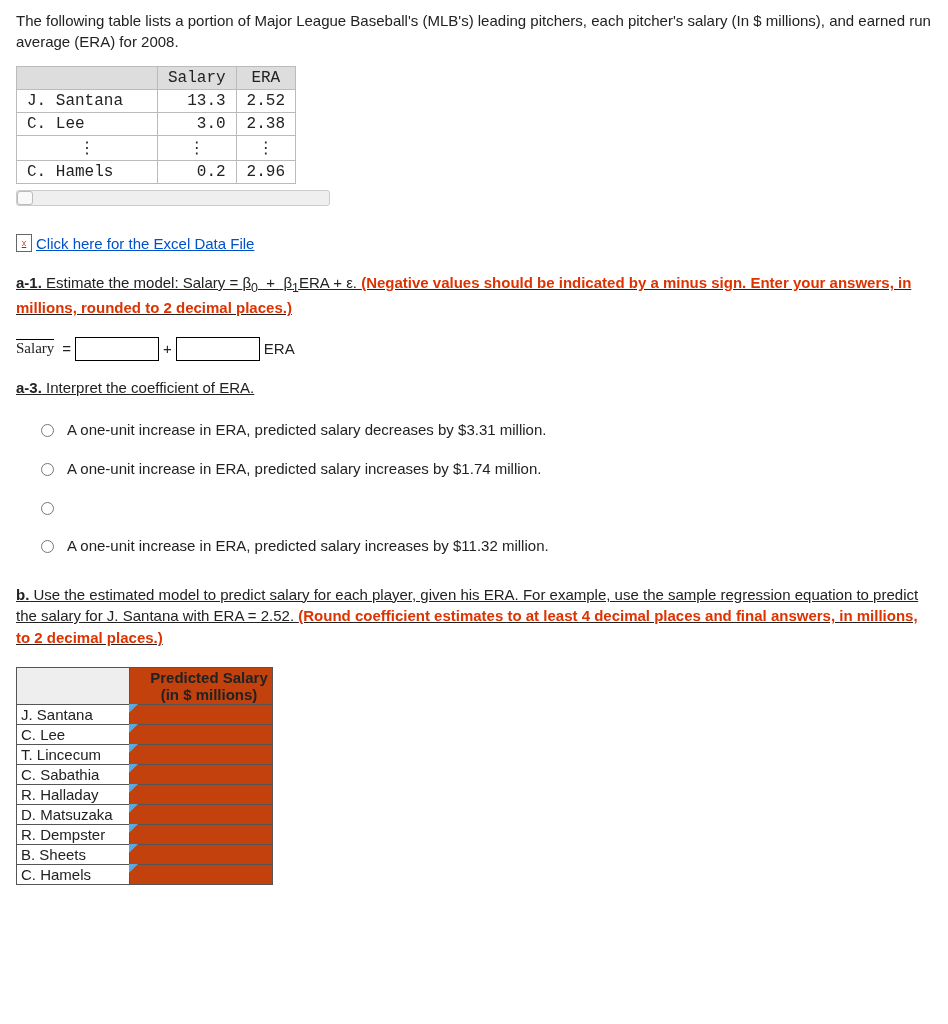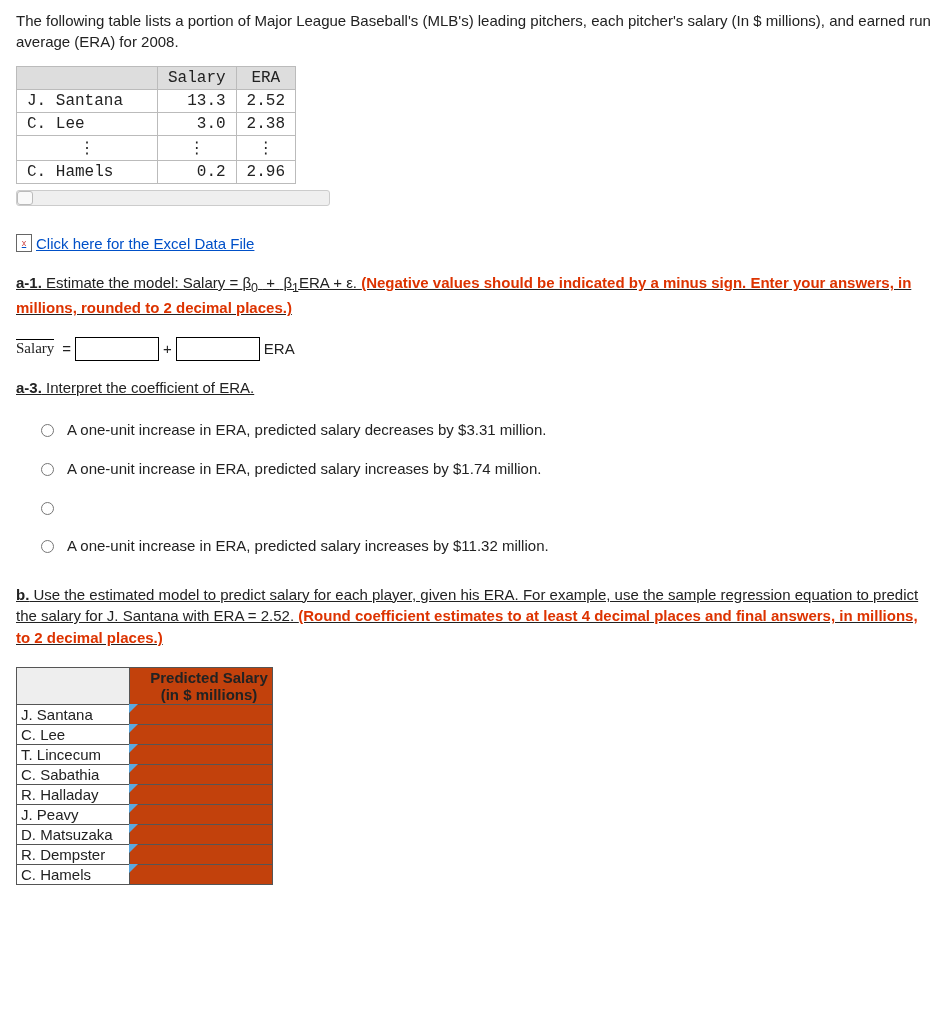--- a/index.html
+++ b/index.html
@@ -224,33 +224,33 @@
           <div class="tri-arrow"></div>
         </td>
       </tr>
       <tr>
         <td class="name-cell">R. Halladay</td>
         <td class="input-cell">
           <div class="tri-arrow"></div>
         </td>
       </tr>
       <tr>
-        <td class="name-cell">J. Peavy</td>
-        <td class="input-cell">
-          <div class="tri-arrow"></div>
-        </td>
-      </tr>
-      <tr>
         <td class="name-cell">D. Matsuzaka</td>
         <td class="input-cell">
           <div class="tri-arrow"></div>
         </td>
       </tr>
       <tr>
         <td class="name-cell">R. Dempster</td>
+        <td class="input-cell">
+          <div class="tri-arrow"></div>
+        </td>
+      </tr>
+      <tr>
+        <td class="name-cell">B. Sheets</td>
         <td class="input-cell">
           <div class="tri-arrow"></div>
         </td>
       </tr>
       <tr>
         <td class="name-cell">C. Hamels</td>
         <td class="input-cell">
           <div class="tri-arrow"></div>
         </td>
       </tr>

